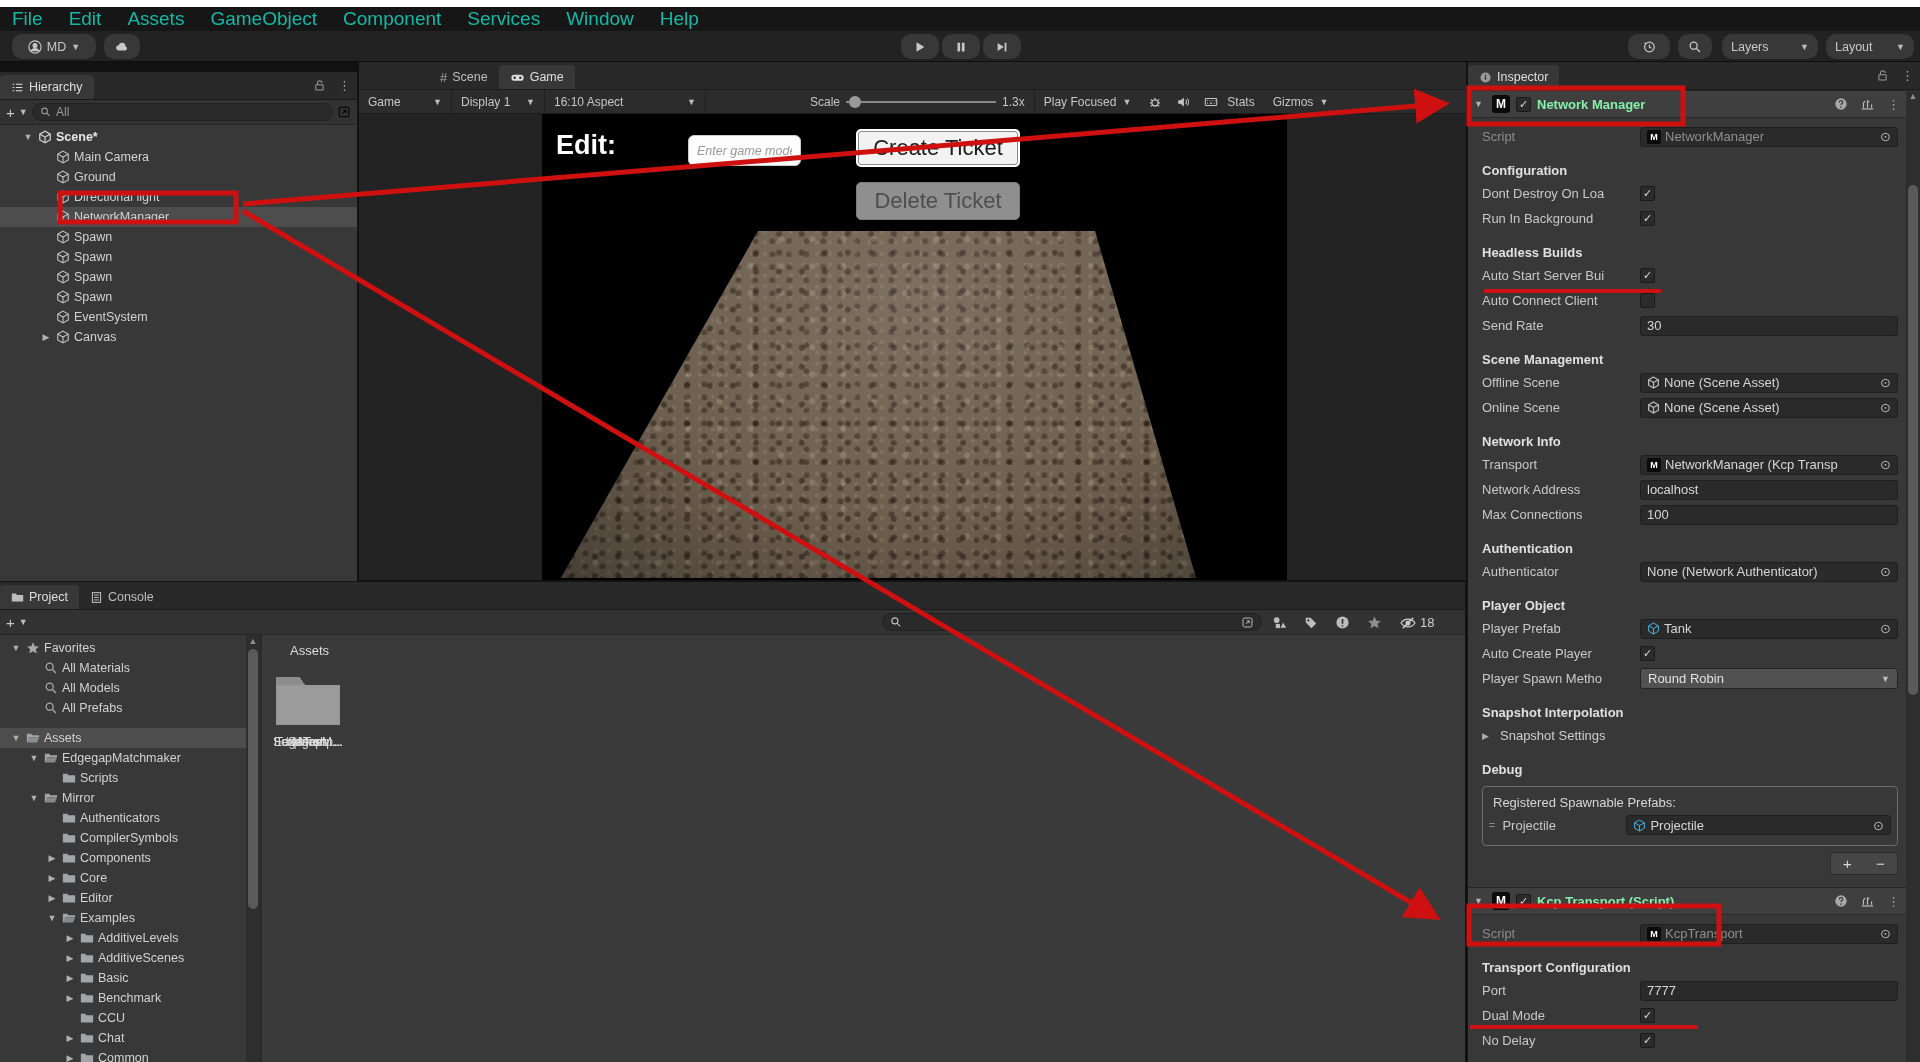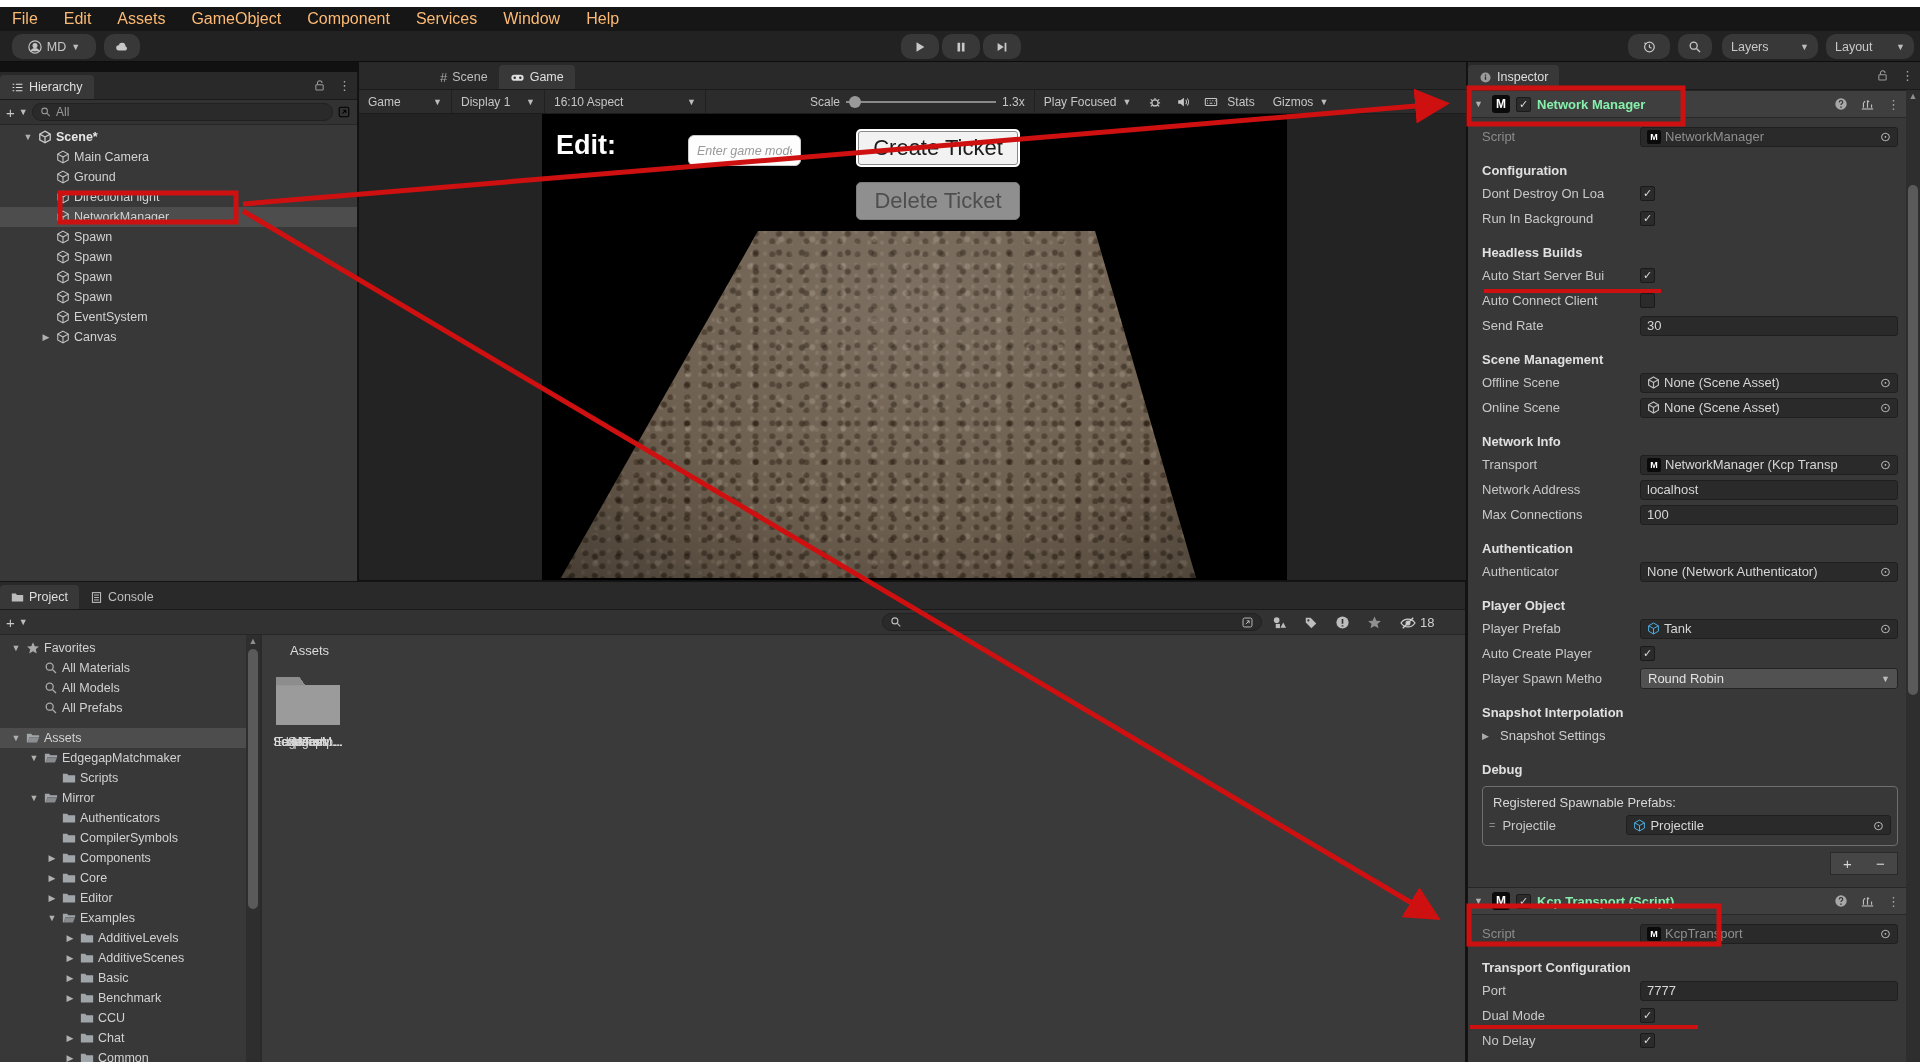--- a/index.html
+++ b/index.html
@@ -4,21 +4,21 @@
 <style>
   * { margin:0; padding:0; box-sizing:border-box; }
   html,body { width:1920px; height:1062px; overflow:hidden; background:#111;
     font-family:"Liberation Sans","DejaVu Sans",sans-serif; }
   .stage { position:absolute; inset:0; width:1920px; height:1062px; }
 
   
   .white-strip { position:absolute; left:0; top:0; width:1920px; height:7px; background:#fff; }
   .menubar { position:absolute; left:0; top:7px; width:1920px; height:24px; background:#161616;
     display:flex; align-items:center; gap:26px; padding-left:12px; }
-  .menubar .mi { color:#fdba74; font-size:16px; cursor:default; }
+  .menubar .mi { color:#14b8a6; font-size:19px; cursor:default; }
   .toolbar { position:absolute; left:0; top:31px; width:1920px; height:31px; background:#222;
     border-bottom:1px solid #0d0d0d; }
   .tbtn { position:absolute; top:3px; height:25px; background:#383838; border-radius:10px;
     display:flex; align-items:center; justify-content:center; gap:5px; color:#c8c8c8; font-size:12.5px; }
   svg.ic { width:14px; height:14px; fill:none; stroke:#c2c2c2; stroke-width:1.4; }
   svg.ic.fill { fill:#c2c2c2; stroke:none; }
   .caret { font-size:9px; color:#bdbdbd; }
 
   
   .panel { position:absolute; background:#383838; }

